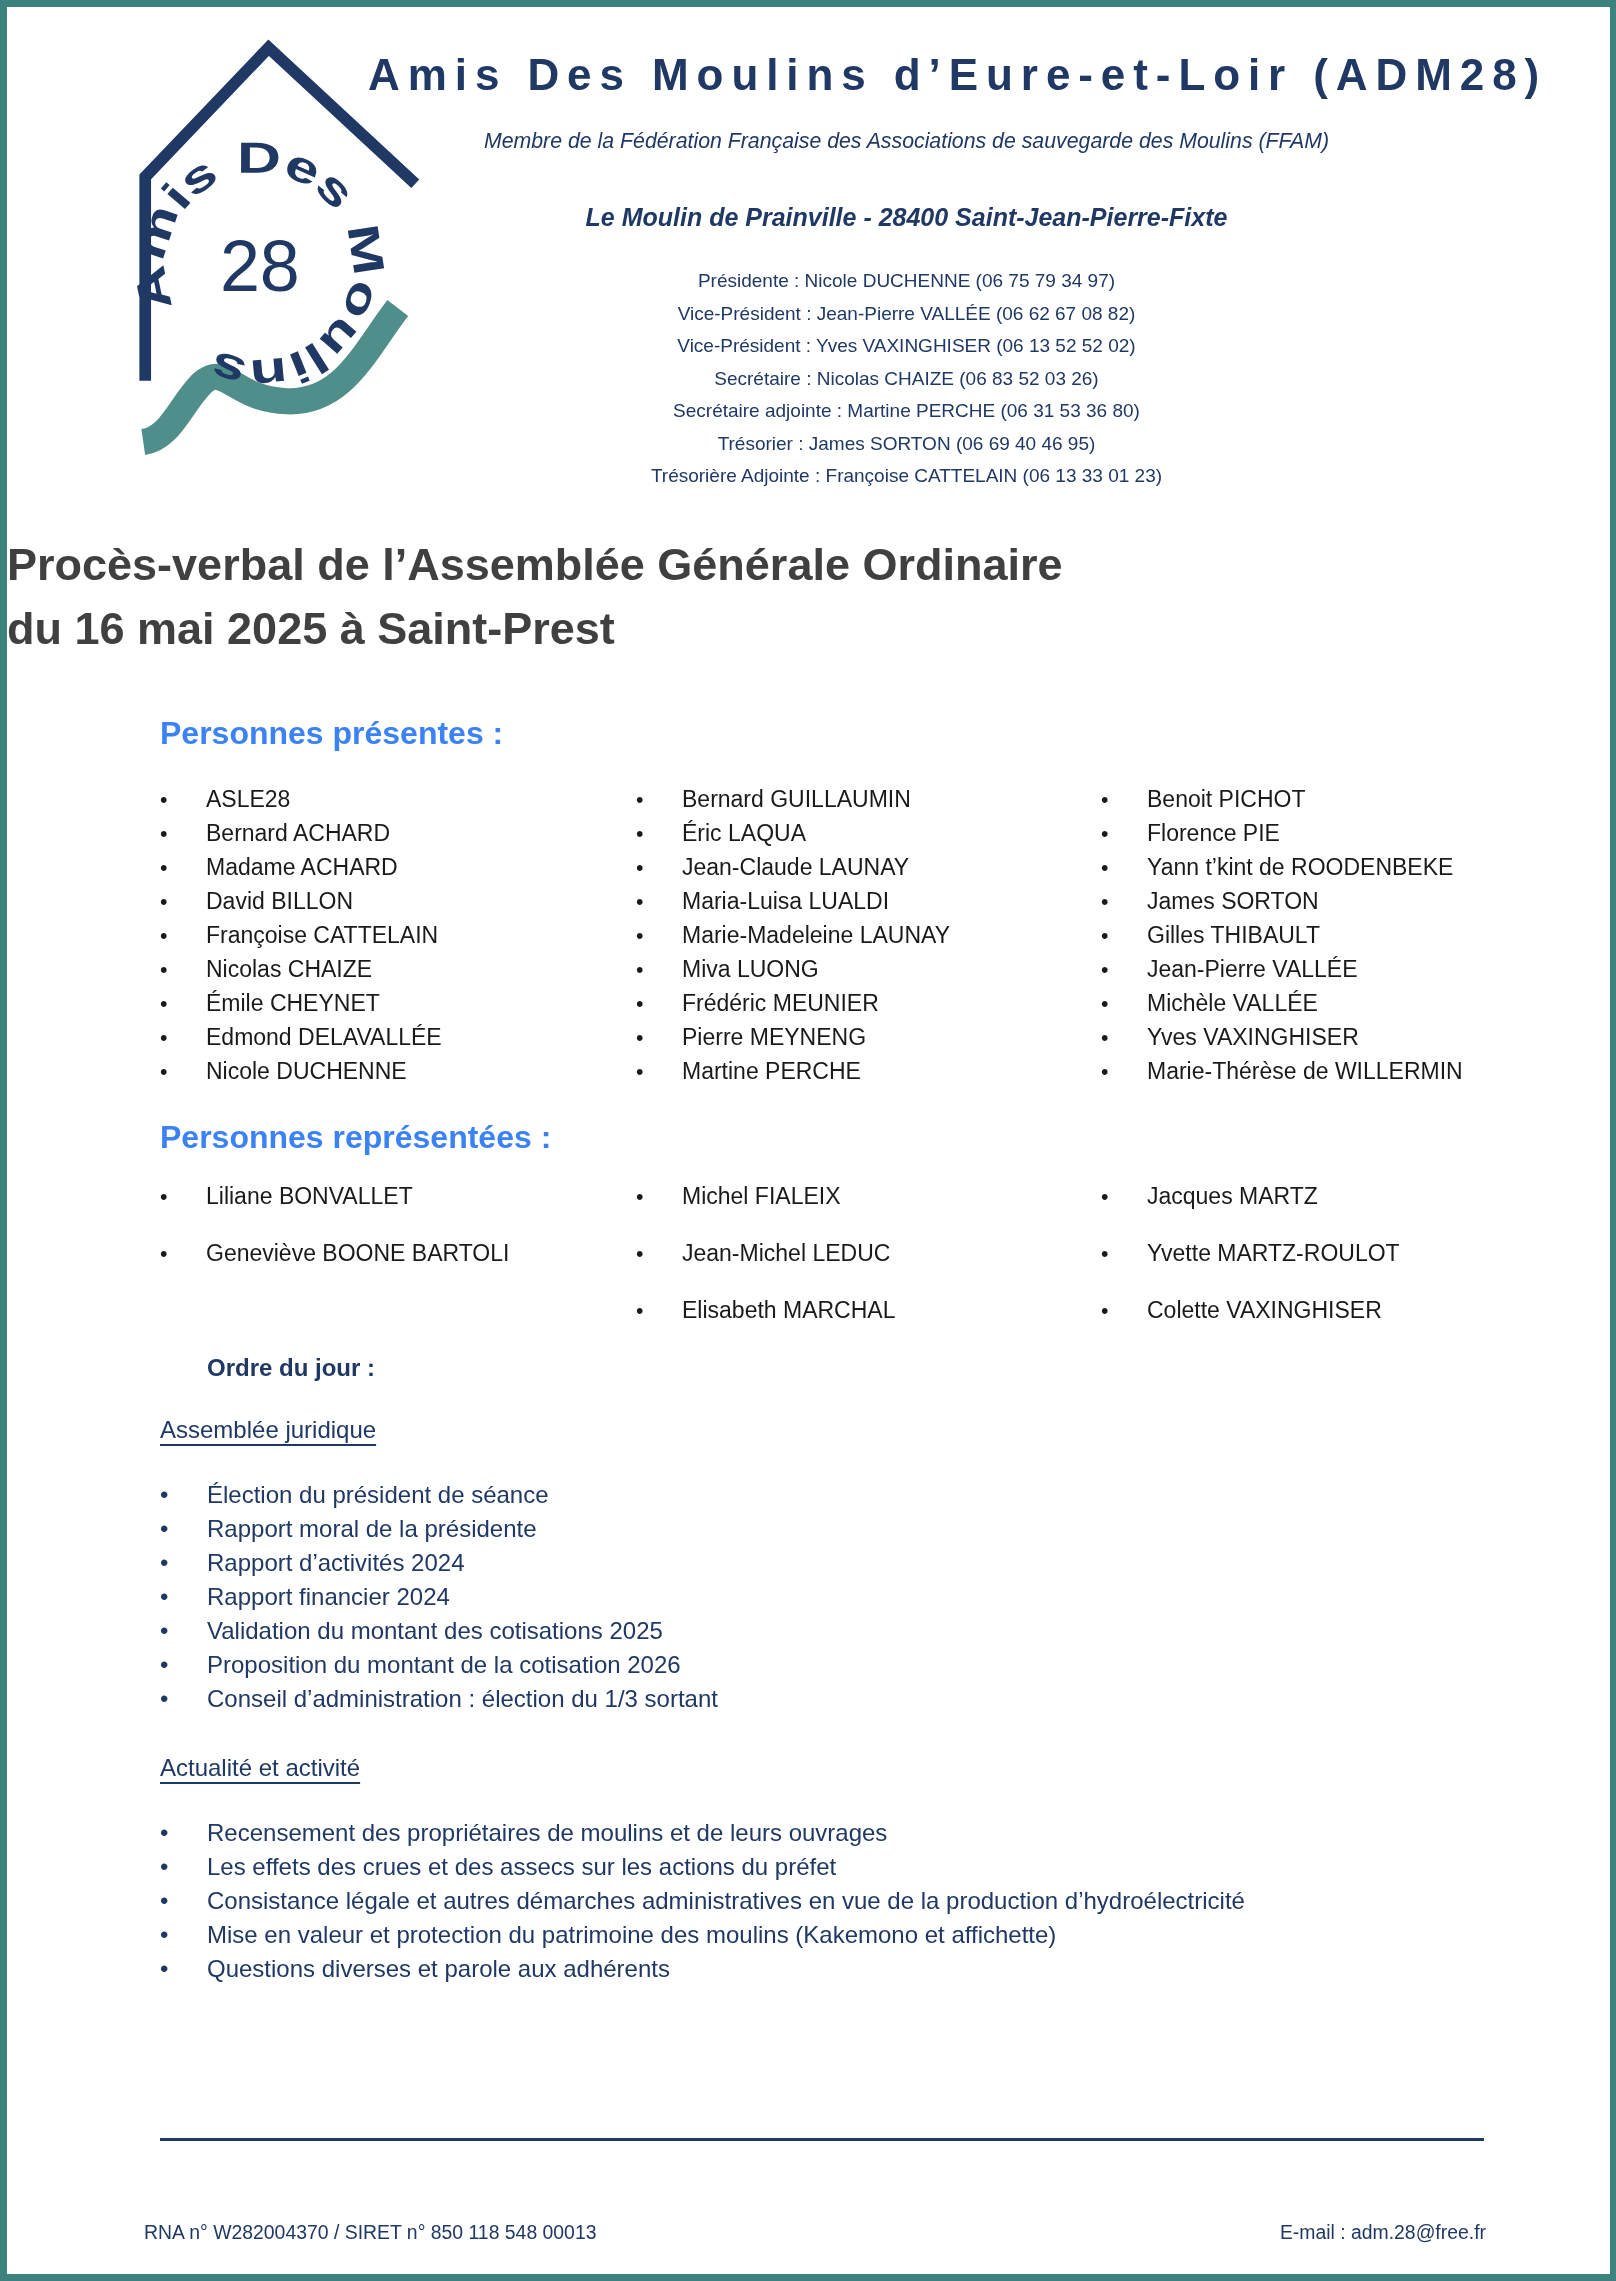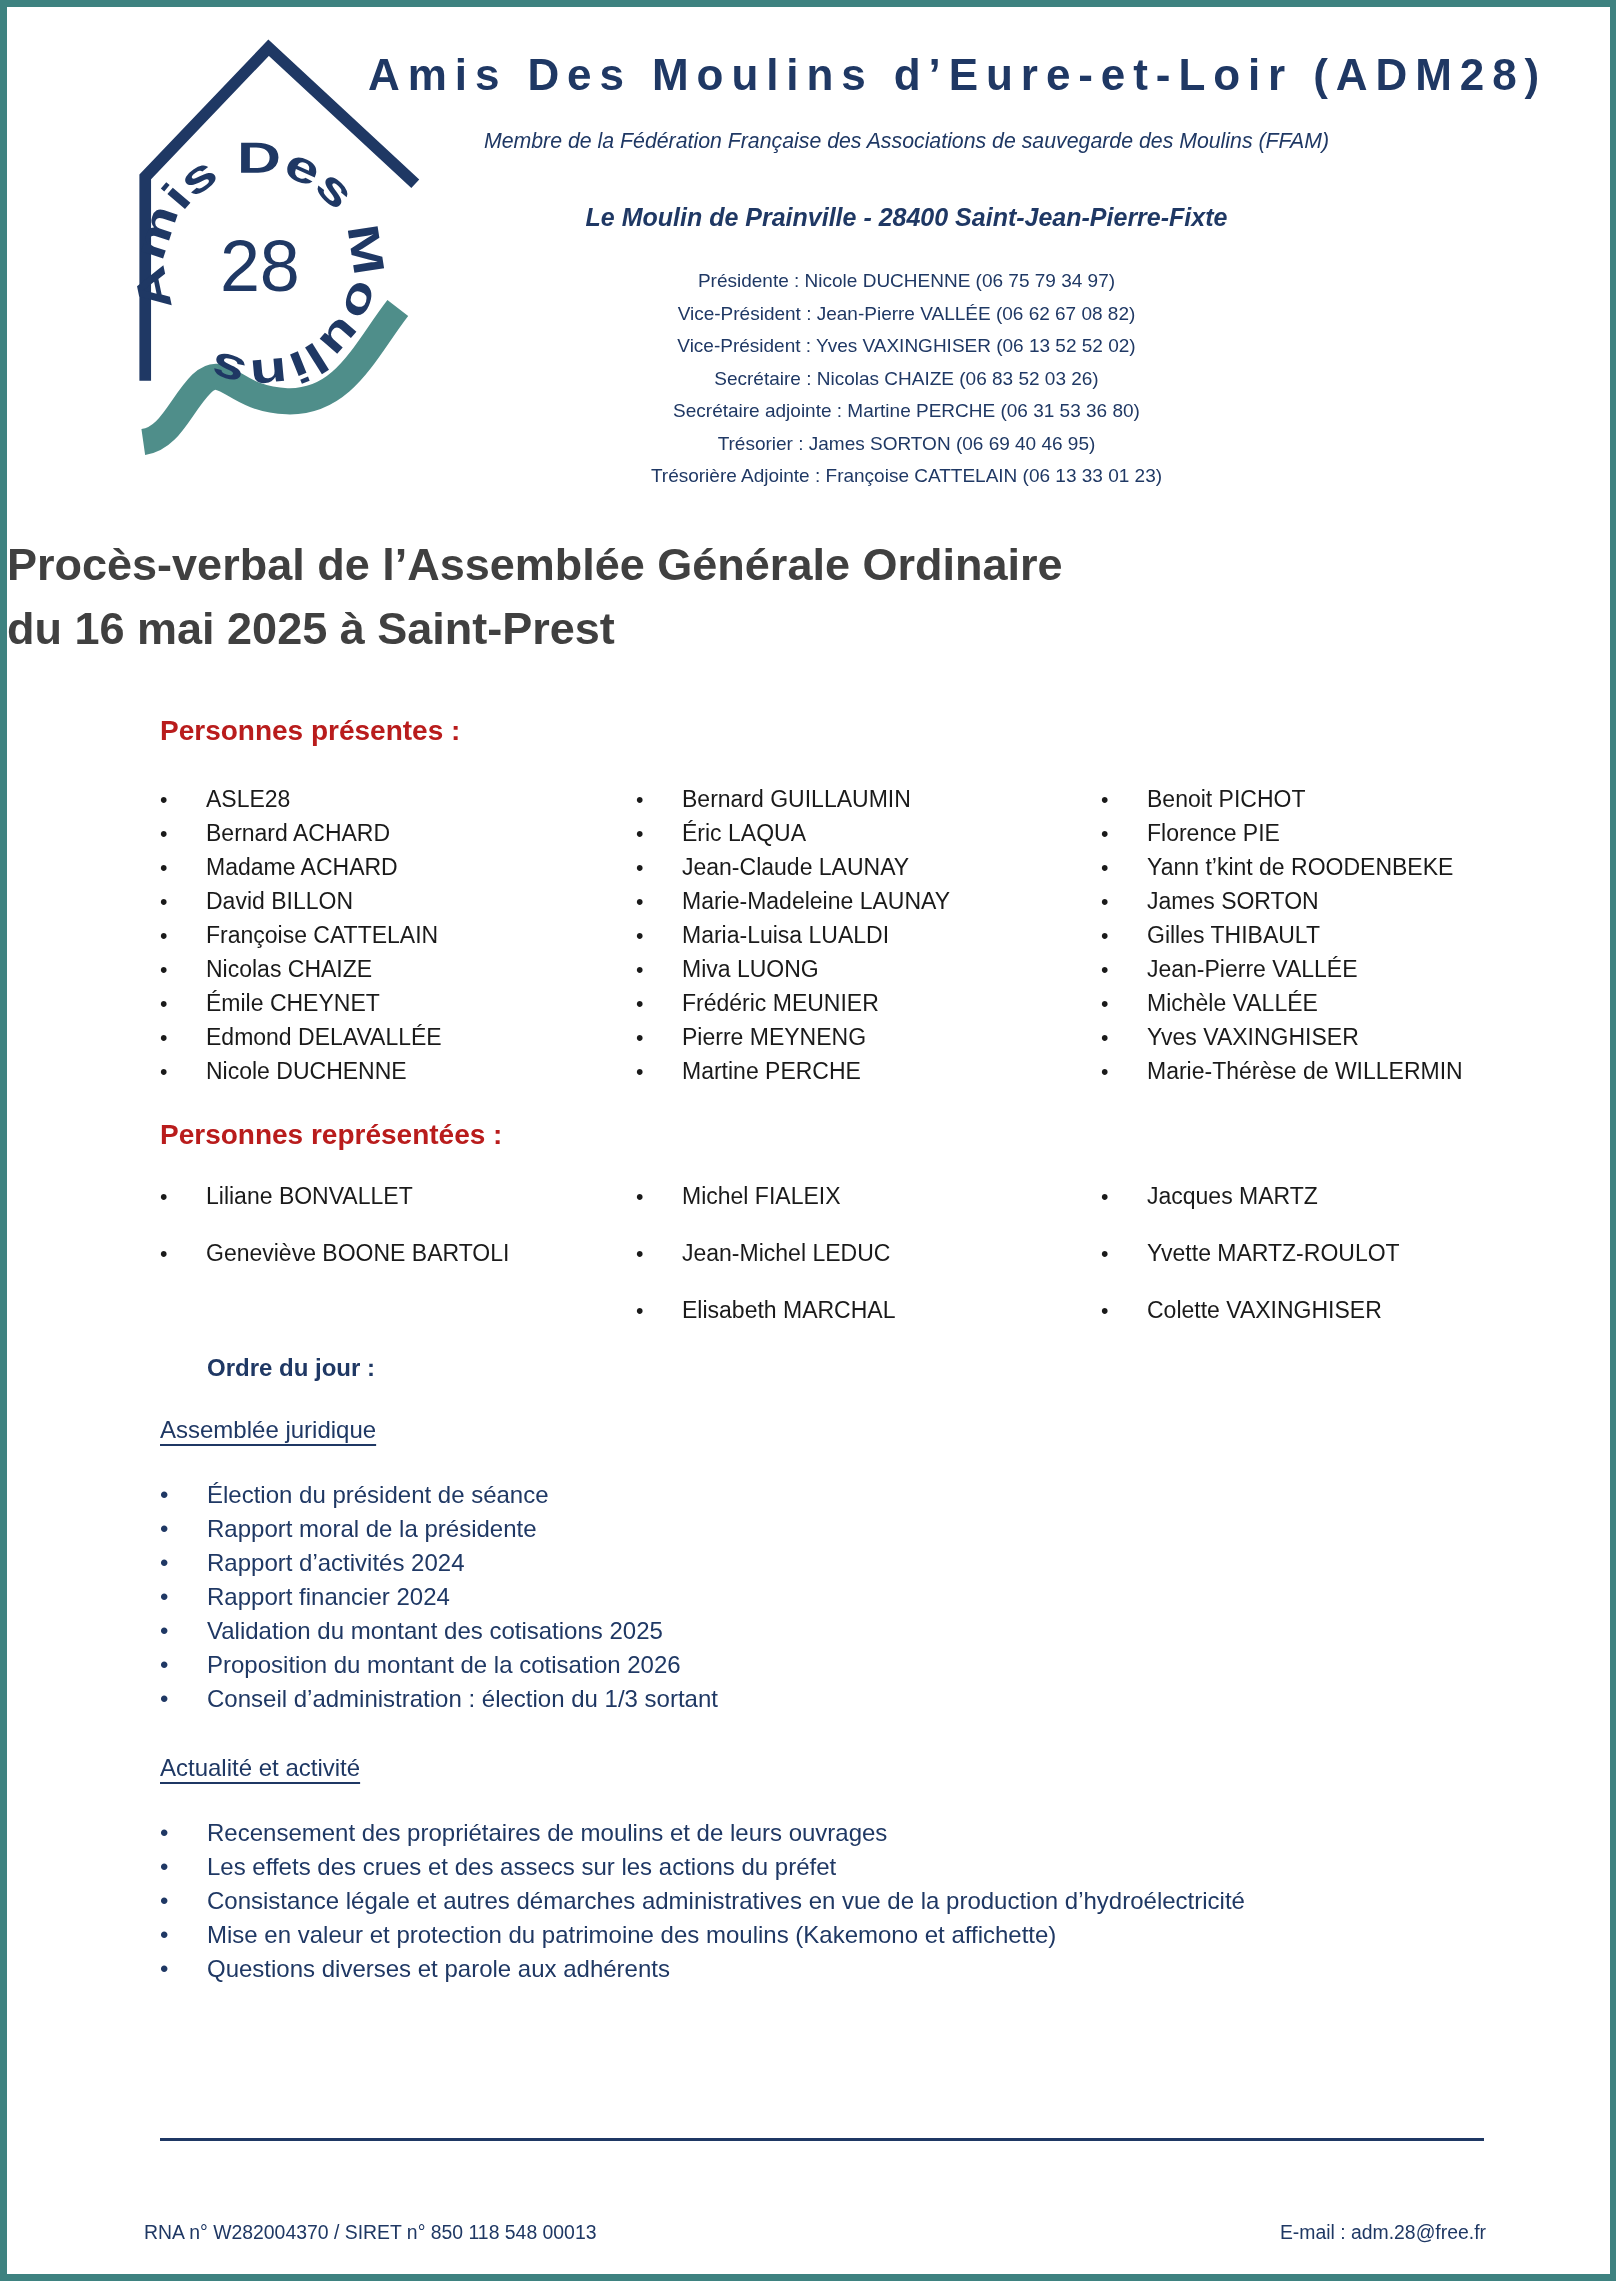--- a/index.html
+++ b/index.html
@@ -30,21 +30,21 @@
   .officer-line{
     font-size:19px;line-height:32.5px;white-space:nowrap;
   }
   
   .doc-title{
     left:0;top:526px;width:1601px;
     color:#404040;font-size:45px;font-weight:700;line-height:64px;margin:0;
   }
   
   .sec-heading{
-    color:#b91c1c;font-size:28px;font-weight:700;white-space:nowrap;
+    color:#3b82f6;font-size:32px;font-weight:700;white-space:nowrap;
   }
   .cols3{display:grid;grid-template-columns:448px 437px 464px;gap:28px;}
   .plain-list{list-style:none;margin:0;padding:0;}
   .plain-list li{
     font-size:23px;color:#1a1a1a;line-height:33px;white-space:nowrap;
   }
   .plain-list li::before{
     content:"\2022";display:inline-block;width:46px;
     font-size:21.3px;color:#1a1a1a;
   }
@@ -119,22 +119,22 @@
       <li>Françoise CATTELAIN</li>
       <li>Nicolas CHAIZE</li>
       <li>Émile CHEYNET</li>
       <li>Edmond DELAVALLÉE</li>
       <li>Nicole DUCHENNE</li>
     </ul>
     <ul class="plain-list">
       <li>Bernard GUILLAUMIN</li>
       <li>Éric LAQUA</li>
       <li>Jean-Claude LAUNAY</li>
+      <li>Maria-Luisa LUALDI</li>
       <li>Marie-Madeleine LAUNAY</li>
-      <li>Maria-Luisa LUALDI</li>
       <li>Miva LUONG</li>
       <li>Frédéric MEUNIER</li>
       <li>Pierre MEYNENG</li>
       <li>Martine PERCHE</li>
     </ul>
     <ul class="plain-list">
       <li>Benoit PICHOT</li>
       <li>Florence PIE</li>
       <li>Yann t’kint de ROODENBEKE</li>
       <li>James SORTON</li>

